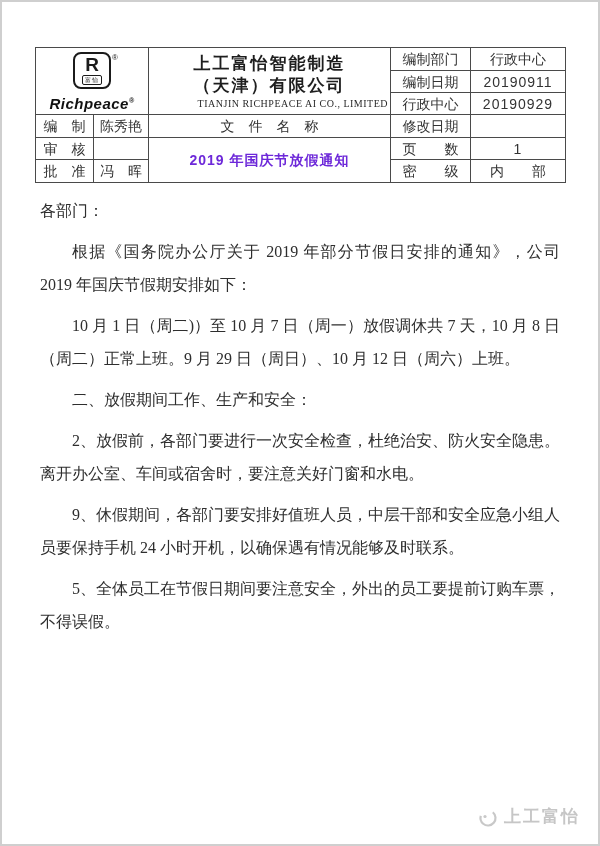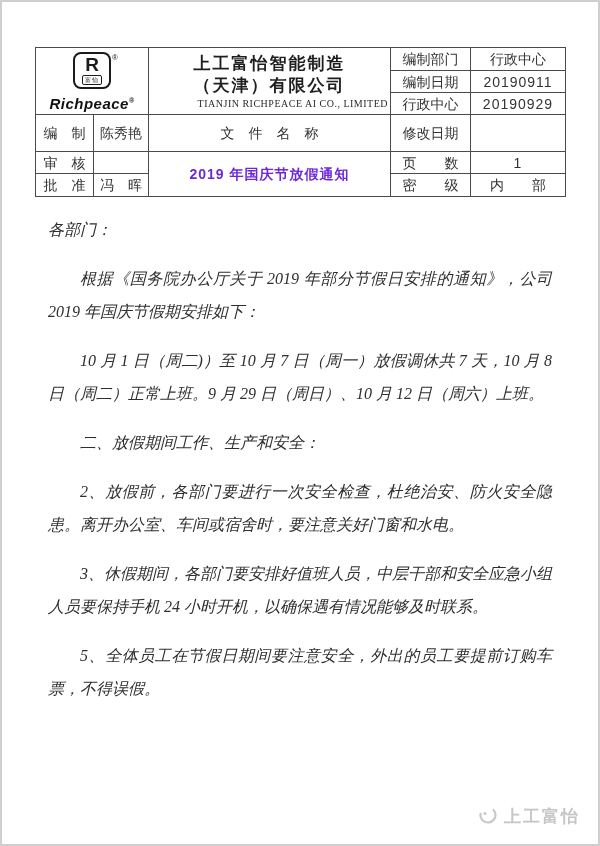--- a/index.html
+++ b/index.html
@@ -31,21 +31,21 @@
     text-align: center;
     vertical-align: middle;
     font-family: "Liberation Sans", "DejaVu Sans", sans-serif;
     font-size: 14px;
     line-height: 18px;
     overflow: hidden;
   }
   tr.r1 { height: 23px; }
   tr.r2 { height: 22px; }
   tr.r3 { height: 22px; }
-  tr.r4 { height: 37px; }
+  tr.r4 { height: 23px; }
   tr.r5 { height: 22px; }
   tr.r6 { height: 23px; }
 
   td.num-cell {
     font-family: "Liberation Serif", "DejaVu Serif", serif;
     letter-spacing: 1px;
     font-size: 14px;
   }
 
   
@@ -122,31 +122,31 @@
   }
 
   
   .doc-body {
     margin-top: 11px;
     font-size: 16px;
     line-height: 33px;
     text-align: justify;
     color: #2e2e2e;
   }
-  .doc-body p { margin: 16px; text-indent: 2em; font-style: italic; }
+  .doc-body p { margin: 8px; text-indent: 2em; }
   .doc-body p.salutation { text-indent: 0; }
   .doc-body p.gap-top { margin-top: 7px; }
 
   
   .footer-mark {
     position: absolute;
     right: 18px;
     bottom: 16px;
     display: flex;
-    align-items: flex-start;
+    align-items: flex-end;
     gap: 6px;
     color: #c6c6c6;
     font-family: "Liberation Sans", "DejaVu Sans", sans-serif;
     font-weight: 700;
     font-size: 17px;
     letter-spacing: 2px;
   }
 </style>
 </head>
 <body>
@@ -209,21 +209,21 @@
     </tr>
   </tbody>
     </table>
 
   <div class="doc-body">
     <p class="salutation">各部门：</p>
     <p>根据《国务院办公厅关于 2019 年部分节假日安排的通知》，公司 2019 年国庆节假期安排如下：</p>
     <p>10 月 1 日（周二)）至 10 月 7 日（周一）放假调休共 7 天，10 月 8 日（周二）正常上班。9 月 29 日（周日）、10 月 12 日（周六）上班。</p>
     <p>二、放假期间工作、生产和安全：</p>
     <p>2、放假前，各部门要进行一次安全检查，杜绝治安、防火安全隐患。离开办公室、车间或宿舍时，要注意关好门窗和水电。</p>
-    <p>3、休假期间，各部门要安排好值班人员，中层干部和安全应急小组人员要保持手机 24 小时开机，以确保遇有情况能够及时联系。</p>
+    <p>9、休假期间，各部门要安排好值班人员，中层干部和安全应急小组人员要保持手机 24 小时开机，以确保遇有情况能够及时联系。</p>
     <p>5、全体员工在节假日期间要注意安全，外出的员工要提前订购车票，不得误假。</p>
   </div>
 
 </div>
 
 <div class="footer-mark">
   <svg width="20" height="20" viewBox="0 0 20 20">
     <circle cx="10" cy="10" r="7.5" fill="none" stroke="#c8c8c8" stroke-width="2.2" stroke-dasharray="32 15" transform="rotate(-50 10 10)"></circle>
     <circle cx="7" cy="8.5" r="1.6" fill="#c8c8c8"></circle>
   </svg>

